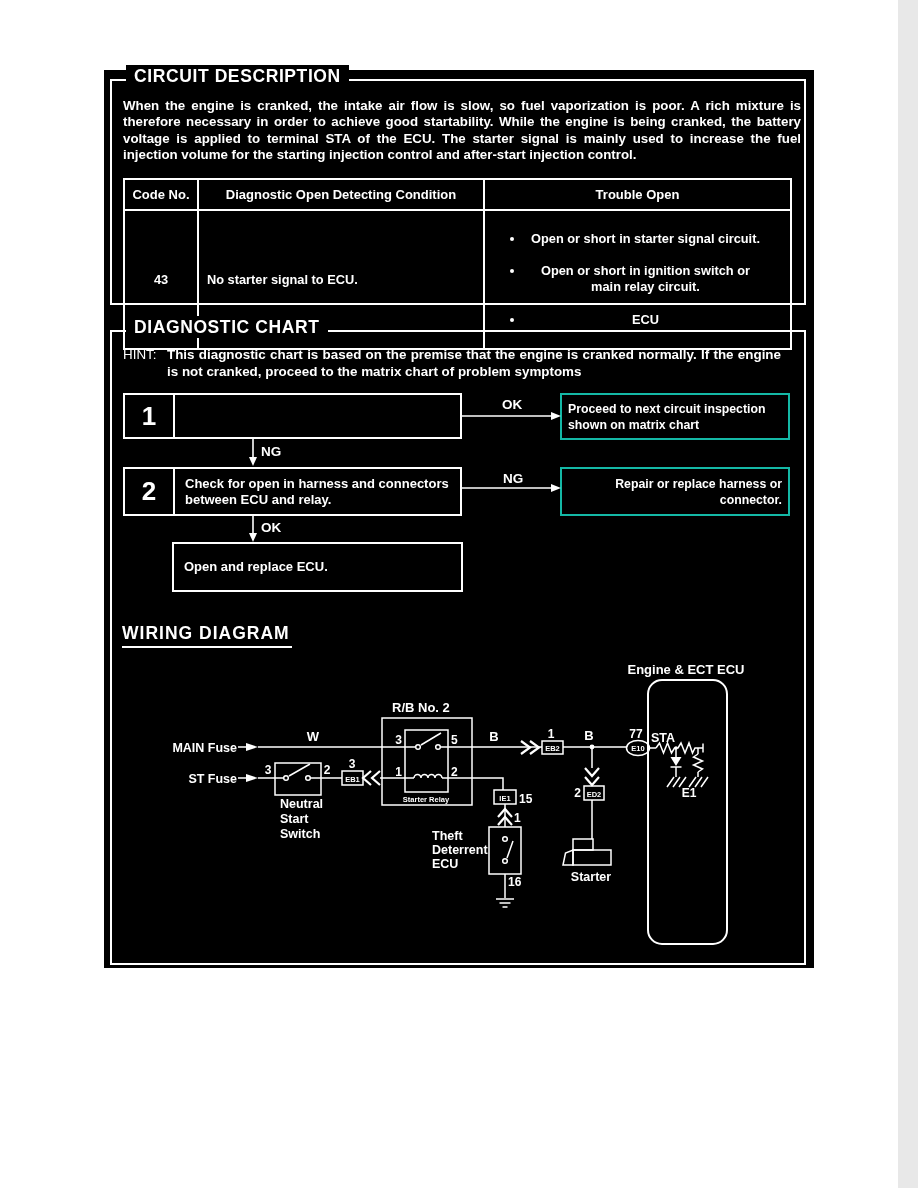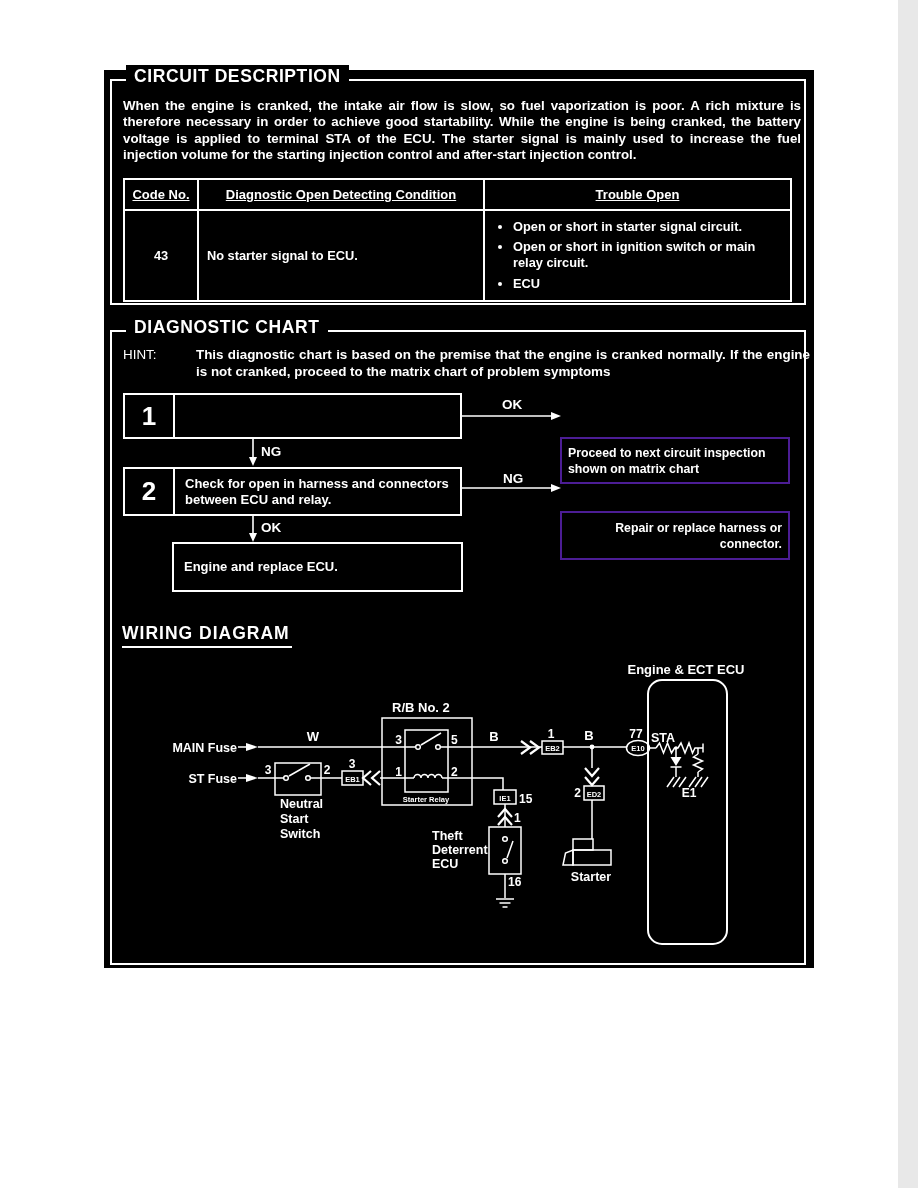--- a/index.html
+++ b/index.html
@@ -8,37 +8,37 @@
   .board{position:absolute;left:104px;top:70px;width:710px;height:898px;background:#000000;}
   .sect{position:absolute;border:2px solid #ffffff;}
   .sect-title{position:absolute;background:#000000;padding:0 8px;font-size:17.5px;font-weight:700;
               letter-spacing:.6px;white-space:nowrap;line-height:22px;}
   .desc{position:absolute;left:123px;top:98px;width:678px;font-size:13.3px;line-height:16.4px;
         font-weight:600;text-align:justify;margin:0;}
   
   table.codes{position:absolute;left:123px;top:178px;width:667px;border-collapse:collapse;
               table-layout:fixed;}
   table.codes th,table.codes td{border:2px solid #ffffff;color:#fff;}
-  table.codes th{font-size:13px;font-weight:700;height:25px;text-align:center;padding:2px 4px;text-decoration:underline;}
+  table.codes th{font-size:13px;font-weight:700;height:25px;text-align:center;padding:2px 4px;}
   table.codes td{font-size:12.8px;font-weight:600;height:74px;vertical-align:middle;padding:4px 8px;}
   td.code-cell{text-align:center;font-size:14px;font-weight:700;}
   ul.trouble{margin:0;padding-left:16px;list-style:disc;line-height:16.2px;}
-  ul.trouble li{margin:4px;}
+  ul.trouble li{margin:16px;text-align:center;}
   
   .hint-label{position:absolute;left:123px;top:347px;font-size:13.4px;font-weight:400;}
-  .hint-text{position:absolute;left:196px;top:347px;width:614px;font-size:13.4px;line-height:16.6px;
+  .hint-text{position:absolute;left:167px;top:347px;width:614px;font-size:13.4px;line-height:16.6px;
              font-weight:600;text-align:justify;}
   
   .step{position:absolute;border:2px solid #ffffff;display:flex;background:#000;}
   .step-num{width:48px;border-right:2px solid #ffffff;display:flex;align-items:center;
             justify-content:center;font-size:26px;font-weight:700;flex:0 0 48px;}
   .step-text{flex:1;display:flex;align-items:center;padding:3px 6px 3px 10px;font-size:13px;
              line-height:16px;font-weight:600;}
-  .result-box{position:absolute;border:2px solid #4c1d95;padding:5px 6px;font-size:12.3px;
-              line-height:16px;font-weight:600;display:flex;align-items:center;background:#000;margin-top:44px;}
+  .result-box{position:absolute;border:2px solid #14b8a6;padding:5px 6px;font-size:12.3px;
+              line-height:16px;font-weight:600;display:flex;align-items:center;background:#000;}
   .flow-label{position:absolute;font-size:13.5px;font-weight:700;}
   .wiring-title{position:absolute;left:122px;top:623px;font-size:17.5px;font-weight:700;
                 letter-spacing:1px;border-bottom:2.5px solid #ffffff;padding:0 2px 2px 0;}
   svg.overlay{position:absolute;left:0;top:0;width:918px;height:1188px;}
   svg text{fill:#ffffff;font-family:"Liberation Sans",sans-serif;font-weight:700;}
 </style>
 </head>
 <body>
 
 <div class="page">
@@ -87,21 +87,21 @@
   </div>
   <div class="result-box" style="left:560px;top:393px;width:214px;height:33px;">Proceed to next circuit inspection shown on matrix chart</div>
 
   <div class="step" style="left:123px;top:467px;width:335px;height:45px;">
     <div class="step-num">2</div>
     <div class="step-text">Check for open in harness and connectors between ECU and relay.</div>
   </div>
   <div class="result-box" style="left:560px;top:467px;width:214px;height:35px;text-align:right;">Repair or replace harness or connector.</div>
 
   <div class="step" style="left:172px;top:542px;width:287px;height:46px;">
-    <div class="step-text">Engine and replace ECU.</div>
+    <div class="step-text">Open and replace ECU.</div>
   </div>
 
   <div class="flow-label" style="left:502px;top:397px;">OK</div>
   <div class="flow-label" style="left:261px;top:444px;">NG</div>
   <div class="flow-label" style="left:503px;top:471px;">NG</div>
   <div class="flow-label" style="left:261px;top:520px;">OK</div>
 
   <div class="wiring-title">WIRING DIAGRAM</div>
 
   <svg class="overlay" viewBox="0 0 918 1188">

